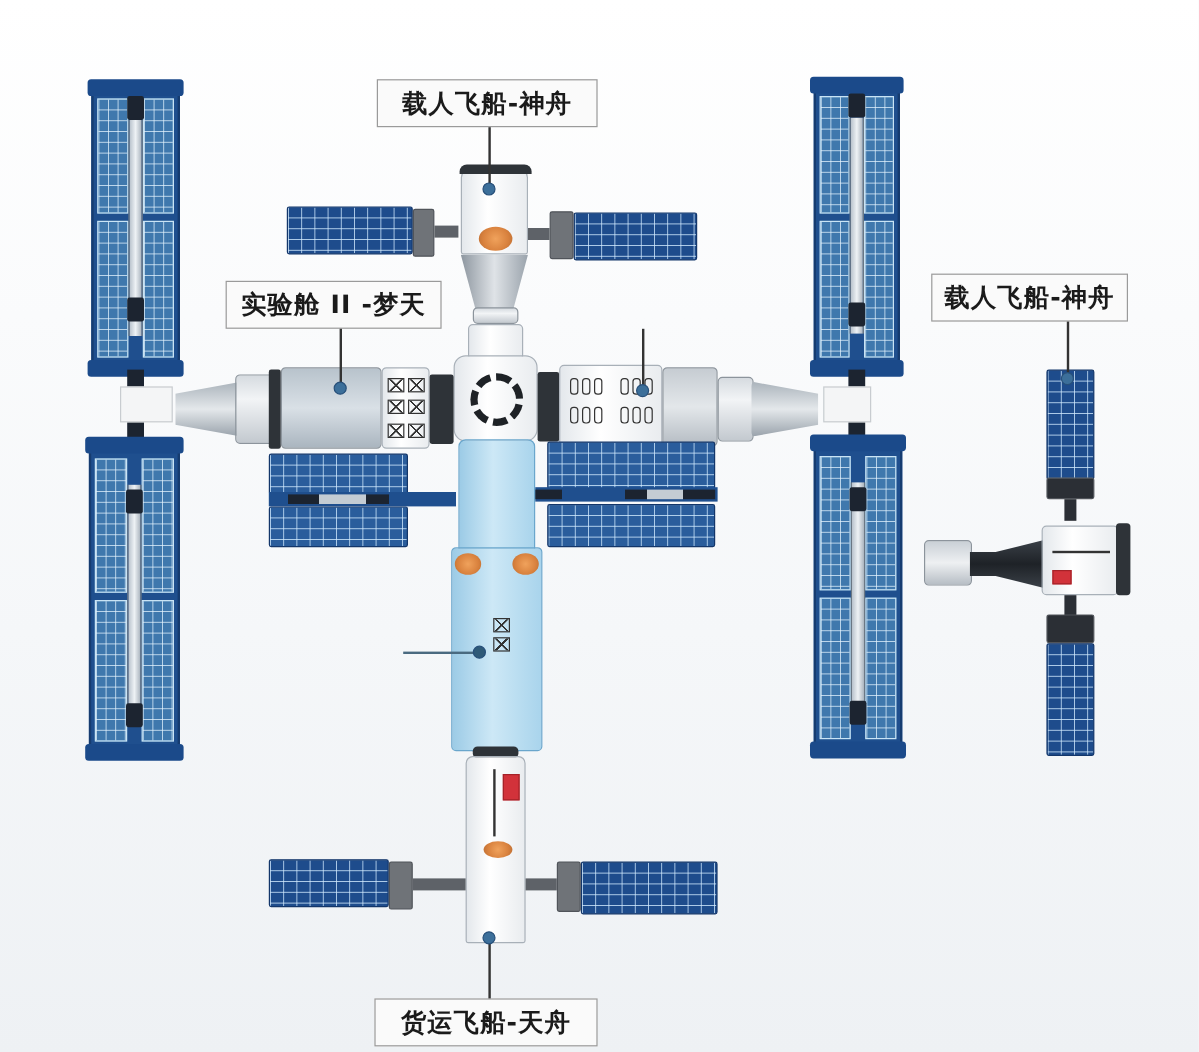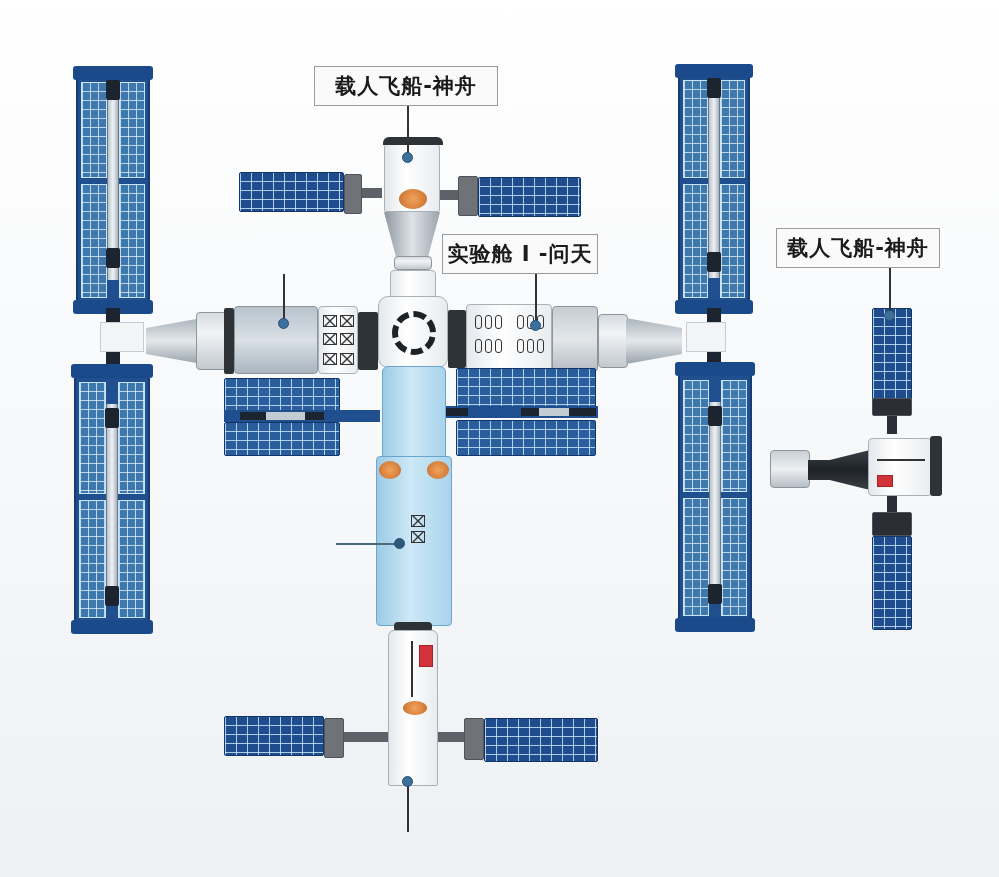--- a/index.html
+++ b/index.html
@@ -199,30 +199,31 @@
   </div>
   <div class="dark-ring" style="left:930px; top:436px; width:12px; height:60px; border-radius:3px;"></div>
   <div class="wing-arm" style="left:887px; top:496px; width:10px; height:18px; background:#2b2f35;"></div>
   <div class="wing-mount" style="left:872px; top:512px; width:40px; height:24px; background:#2b2f35;"></div>
   <div class="small-wing" style="left:872px; top:536px; width:40px; height:94px;"></div>
 
   <div class="label" style="left:314px; top:66px; width:184px; height:40px;">载人飞船-神舟</div>
   <div class="leader" style="left:407px; top:106px; height:52px;"></div>
   <div class="dot" style="left:402px; top:152px;"></div>
 
+  <div class="label" style="left:188px; top:234px; width:180px; height:40px;">实验舱 II -梦天</div>
   <div class="leader" style="left:283px; top:274px; height:48px;"></div>
   <div class="dot" style="left:278px; top:318px;"></div>
 
-  <div class="label" style="left:442px; top:234px; width:156px; height:40px;">实验舱 Ⅰ -问天</div>
   <div class="leader" style="left:535px; top:274px; height:50px;"></div>
   <div class="dot" style="left:530px; top:320px;"></div>
 
   <div class="label" style="left:776px; top:228px; width:164px; height:40px;">载人飞船-神舟</div>
   <div class="leader" style="left:889px; top:268px; height:48px;"></div>
   <div class="dot" style="left:884px; top:310px;"></div>
 
   <div class="leader-h" style="left:336px; top:543px; width:62px;"></div>
   <div class="dot" style="left:394px; top:538px; background:#2f5a78;"></div>
 
+  <div class="label" style="left:312px; top:832px; width:186px; height:40px;">货运飞船-天舟</div>
   <div class="leader" style="left:407px; top:782px; height:50px;"></div>
   <div class="dot" style="left:402px; top:776px;"></div>
 
 </div>
 
 </body></html>

